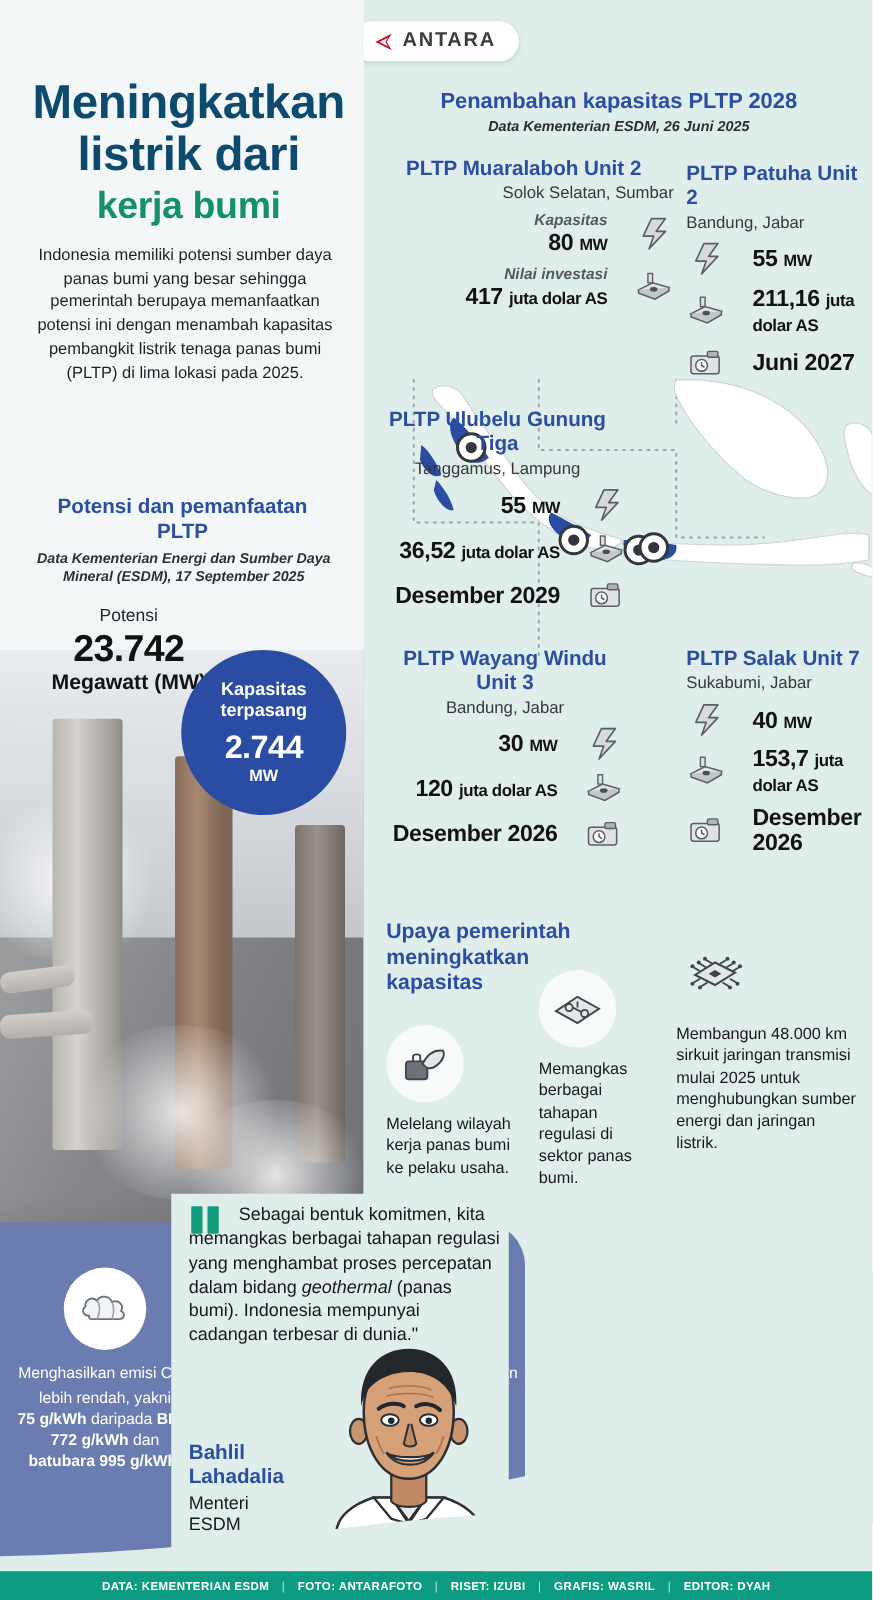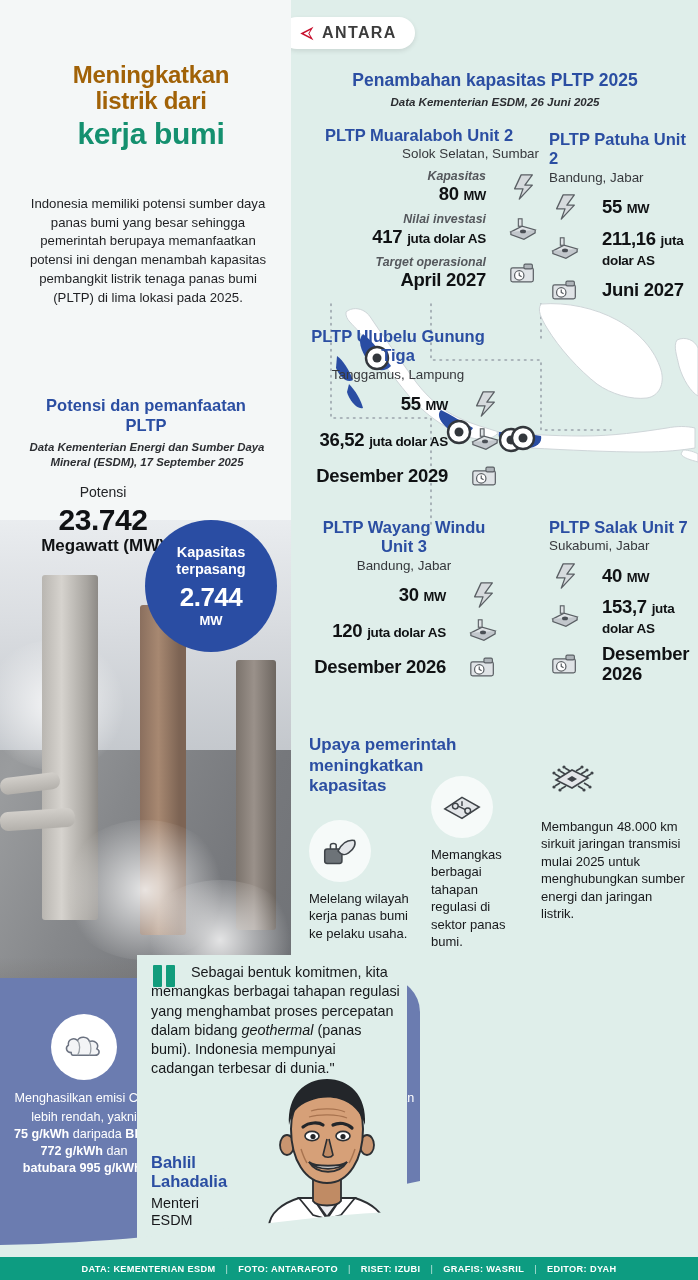--- a/index.html
+++ b/index.html
@@ -43,21 +43,21 @@
   .steam {
     position: absolute; border-radius: 50%;
     background: radial-gradient(circle, rgba(255,255,255,.80) 0%, rgba(255,255,255,0) 70%);
   }
   .steam.s1 { left: 60px; top: 300px; width: 170px; height: 140px; }
   .steam.s2 { left: 140px; top: 360px; width: 160px; height: 120px; }
   .steam.s3 { left: -20px; top: 120px; width: 150px; height: 130px; }
 
   .title-wrap { position: absolute; left: 26px; top: 62px; width: 250px; text-align: center; }
   .h-blue {
-    font-size: 24px; font-weight: 700; color: #a16207; line-height: 1.1;
+    font-size: 38px; font-weight: 700; color: #0c4a6e; line-height: 1.1;
     letter-spacing: -0.3px;
   }
   .h-teal {
     font-size: 30px; font-weight: 700; color: #14906f; line-height: 1.1;
     letter-spacing: -0.3px; margin-top: 2px;
   }
   .lead {
     position: absolute; left: 22px; top: 195px; width: 252px;
     font-size: 13.2px; line-height: 1.42; color: #1f2023; text-align: center;
   }
@@ -283,21 +283,21 @@
     </svg>
 
     <div class="logo-pill">
       <svg class="logo-mark" viewBox="0 0 20 20">
         <path d="M1.5,10 L17,2.2 L12.2,10 L17,17.8 Z" fill="#c8102e"></path>
         <path d="M5.5,10 L13.4,6 L10.9,10 L13.4,14 Z" fill="#ffffff"></path>
       </svg>
       <span class="logo-text">ANTARA</span>
     </div>
 
-    <div class="r-title">Penambahan kapasitas PLTP 2025</div>
+    <div class="r-title">Penambahan kapasitas PLTP 2028</div>
     <div class="r-note">Data Kementerian ESDM, 26 Juni 2025</div>
 
     <div class="plant" style="left:8px; top:126px; width:240px;">
       <div class="p-name" style="text-align:center">PLTP Muaralaboh Unit 2</div>
       <div class="p-loc" style="text-align:right">Solok Selatan, Sumbar</div>
 
       <div class="kv rt">
         <div class="txtblock">
           <div class="lbl">Kapasitas</div>
           <div class="val"><span>80</span> <span class="unit">MW</span></div>
@@ -317,34 +317,20 @@
         <span class="ic">
           <svg viewBox="0 0 34 30" width="32" height="28">
             <path d="M4,17 L16,11 L30,15 L18,22 Z" fill="#dfe3e6" stroke="#5a5f64" stroke-width="1.3"></path>
             <path d="M4,17 L4,20 L18,25 L30,18 L30,15" fill="#c2c7cc" stroke="#5a5f64" stroke-width="1.3"></path>
             <ellipse cx="17" cy="16.5" rx="3.2" ry="2" fill="#4a4f55"></ellipse>
             <rect x="12" y="3" width="4" height="8" fill="#dfe3e6" stroke="#5a5f64" stroke-width="1.2"></rect>
           </svg>
         </span>
       </div>
 
-      <div class="kv rt">
-        <div class="txtblock">
-          <div class="lbl">Target operasional</div>
-          <div class="val">April 2027</div>
-        </div>
-        <span class="ic">
-          <svg viewBox="0 0 32 28" width="30" height="27">
-            <rect x="3" y="8" width="24" height="15" rx="2" fill="#dfe3e6" stroke="#5a5f64" stroke-width="1.3"></rect>
-            <rect x="17" y="4" width="9" height="5" rx="1.4" fill="#aeb4b9" stroke="#5a5f64" stroke-width="1.2"></rect>
-            <circle cx="12" cy="16" r="5" fill="#ffffff" stroke="#5a5f64" stroke-width="1.3"></circle>
-            <path d="M12,13 L12,16 L14.5,17.5" stroke="#5a5f64" stroke-width="1.3" fill="none"></path>
-          </svg>
-        </span>
-      </div>
     </div>
 
     <div class="plant" style="left:258px; top:130px; width:146px;">
       <div class="p-name">PLTP Patuha Unit 2</div>
       <div class="p-loc">Bandung, Jabar</div>
 
       <div class="kv">
         <span class="ic">
           <svg viewBox="0 0 32 30" width="30" height="28">
               <path d="M14,2 L26,2 L18,13 L26,13 L12,28 L16,17 L7,17 Z" fill="#d6dadd" stroke="#5a5f64" stroke-width="1.4" stroke-linejoin="round"></path>

